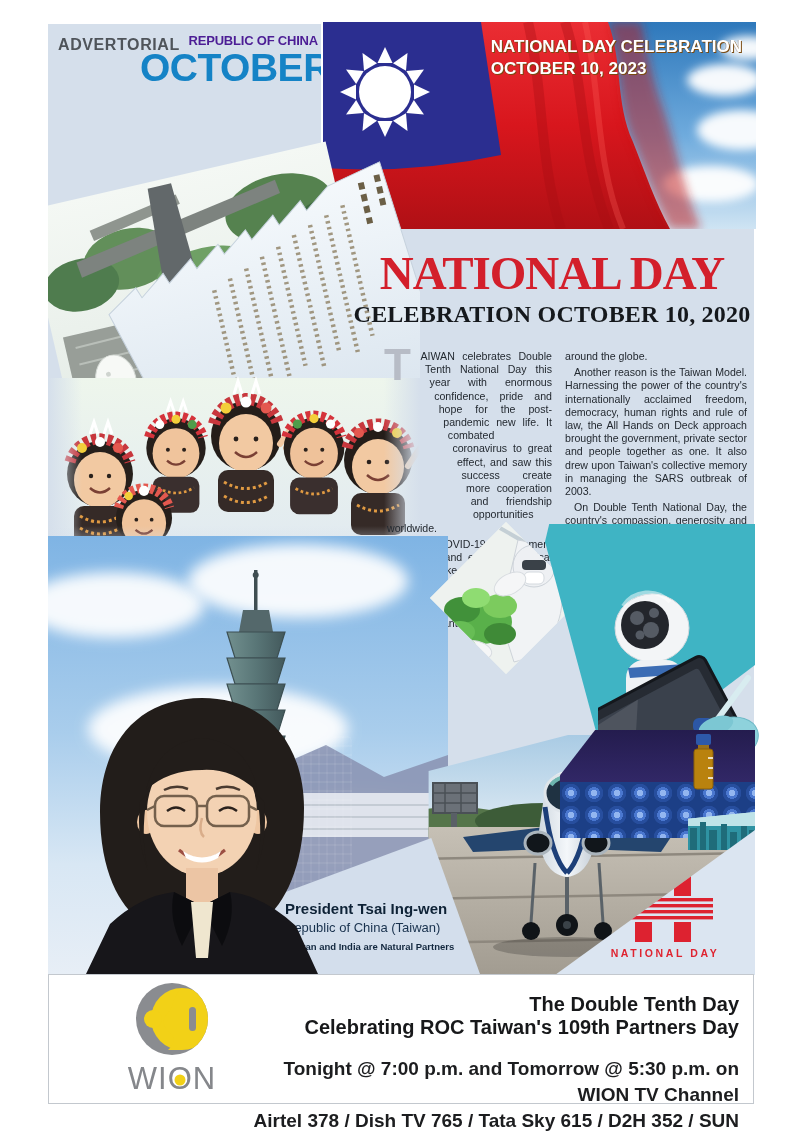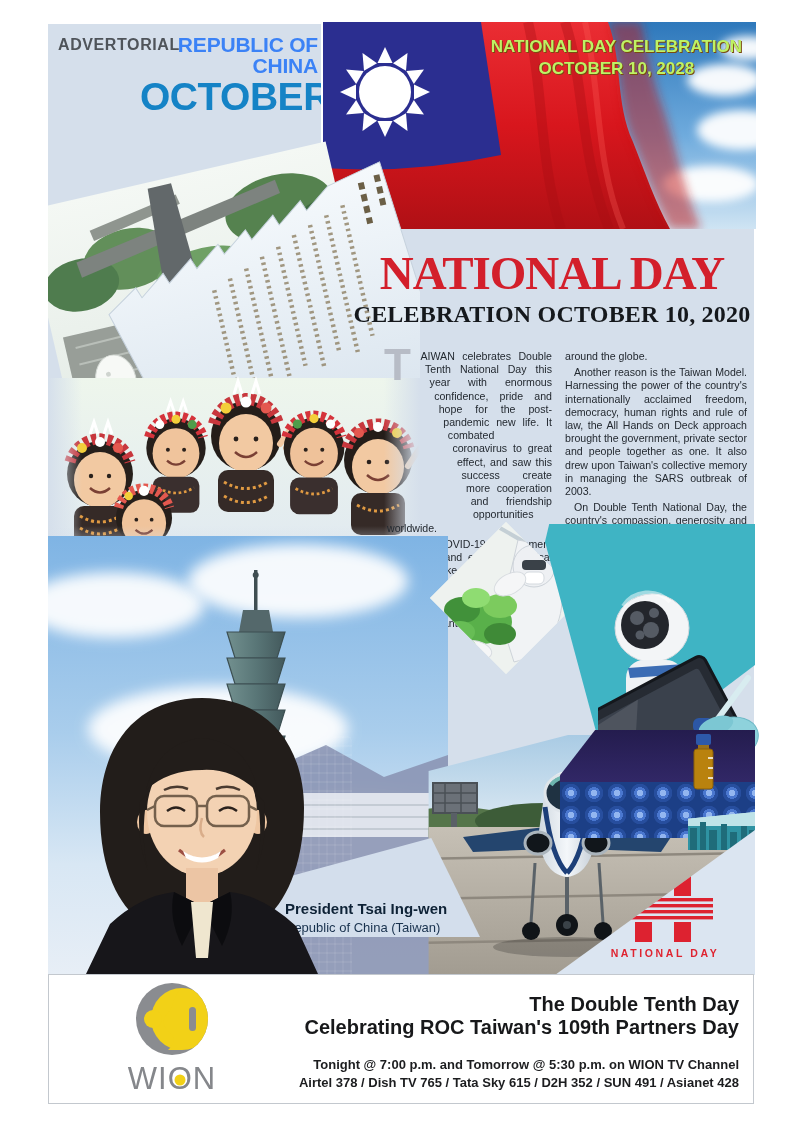--- a/index.html
+++ b/index.html
@@ -2,24 +2,24 @@
 <html><head>
 <meta charset="utf-8">
 <style>
   html,body{margin:0;padding:0;background:#ffffff;}
   .page{position:relative;width:800px;height:1132px;background:#ffffff;overflow:hidden;
         font-family:"Liberation Sans",sans-serif;}
   .abs{position:absolute;}
   .panel{left:48px;top:24px;width:706px;height:950px;background:#d5dfeb;}
   .advertorial{left:58px;top:36px;font-size:16px;color:#4f545a;letter-spacing:.6px;font-weight:700;}
   .masthead{left:140px;top:34px;width:178px;text-align:right;line-height:1;}
-  .masthead .l1{font-size:21px;font-weight:800;color:#3b82f6;letter-spacing:-.2px;}
+  .masthead .l1{font-size:13px;font-weight:800;color:#4c1d95;letter-spacing:-.2px;}
   .masthead .l2{font-size:39px;font-weight:800;color:#1583c6;letter-spacing:-.5px;margin-top:1px;}
   .flag{left:321px;top:22px;width:433px;height:207px;border-left:2px solid #fff;background:#2e78bb;}
-  .flagTxt{right:60px;top:36px;text-align:center;font-size:17px;font-weight:800;color:#bef264;
+  .flagTxt{right:60px;top:36px;text-align:left;font-size:17px;font-weight:800;color:#ffffff;
            line-height:1.32;text-shadow:1px 1px 0 #7a4a10, -1px 0 0 rgba(60,20,0,.25);}
   .headline{left:352px;top:250px;width:400px;text-align:center;font-family:"Liberation Serif",serif;}
   .headline .t{font-size:47px;font-weight:700;color:#d31f2b;line-height:1.0;letter-spacing:-1px;}
   .headline .s{font-size:24px;font-weight:700;color:#15181c;margin-top:4px;letter-spacing:.2px;}
   .col{top:347px;font-size:10.6px;line-height:13.2px;color:#232930;text-align:justify;}
   .col p{margin:3px;}
   .col p + p{text-indent:9px;}
   .col1{left:384px;width:171px;}
   .col2{left:562px;width:188px;}
   .dropcap{float:left;font-size:44px;line-height:34px;font-weight:700;color:#b7bcc6;
@@ -46,36 +46,36 @@
   .caps{left:0;top:52px;width:195px;height:56px;
         background-color:#1c3f86;
         background-image:radial-gradient(circle at 11px 11px,#93b6f0 0 3px,#4a77cf 3px 6px,#274e9e 6px 9px,transparent 9.5px);
         background-size:23px 22px;}
   .citystrip{left:688px;top:812px;width:67px;height:38px;
              clip-path:polygon(0 18%,100% 0,100% 100%,0 100%);overflow:hidden;background:#bfe3e8;}
   .logoPanel{left:555px;top:830px;width:200px;height:145px;background:#dbe5f1;
              clip-path:polygon(100% 0,100% 100%,0 100%);}
   .ndText{left:50px;top:117px;width:120px;text-align:center;font-size:10.5px;font-weight:700;
           color:#df2330;letter-spacing:2.6px;}
-  .captionPanel{left:248px;top:838px;width:232px;height:99px;background:#d3deec;
+  .captionPanel{left:248px;top:838px;width:232px;height:136px;background:#d3deec;
                 clip-path:polygon(0 50%,79% 0,100% 100%,0 100%);}
   .cap-name{left:37px;top:62px;font-size:15px;font-weight:800;color:#0e2236;}
   .cap-title{left:37px;top:82px;font-size:13px;color:#18314d;}
   .cap-tag{left:37px;top:103px;font-size:9.5px;font-weight:800;color:#12273e;}
   
   .footer{left:48px;top:974px;width:706px;height:130px;background:#ffffff;
           border:1.5px solid #c3c8ce;box-sizing:border-box;}
   .wionBlock{left:58px;top:6px;width:130px;text-align:center;}
   .wionWord{font-size:31px;color:#85878b;letter-spacing:1px;line-height:1;margin-top:2px;}
   .o-wrap{position:relative;display:inline-block;}
   .o-dot{position:absolute;left:50%;top:54%;width:11px;height:11px;border-radius:50%;
          background:#f2d117;transform:translate(-50%,-50%);}
   .ftText{left:180px;top:18px;width:510px;text-align:right;color:#17181a;}
   .ftText .h{font-size:20px;font-weight:700;line-height:1.15;}
-  .ftText .sch{font-size:13px;font-weight:700;line-height:1.38;color:#1c1d1f;}
+  .ftText .sch{font-size:19px;font-weight:700;line-height:1.38;color:#1c1d1f;}
   .sched{margin-top:17px;}
 </style>
 </head>
 <body>
 
 <div class="page">
   <div class="abs panel"></div>
 
   <div class="abs advertorial">ADVERTORIAL</div>
   <div class="abs masthead">
@@ -127,21 +127,21 @@
           <use href="#ray" transform="rotate(210)"></use>
           <use href="#ray" transform="rotate(240)"></use>
         <use href="#ray" transform="rotate(270)"></use>
           <use href="#ray" transform="rotate(300)"></use>
           <use href="#ray" transform="rotate(330)"></use>
         <circle r="26" fill="#ffffff"></circle>
       </g>
     </svg>
     <div class="abs flagTxt" style="right:14px;top:14px;">
       <div>NATIONAL DAY CELEBRATION</div>
-      <div>OCTOBER 10, 2028</div>
+      <div>OCTOBER 10, 2023</div>
     </div>
   </div>
 
   <svg class="abs" style="left:48px;top:96px;" width="372" height="470" viewBox="0 0 372 470">
     <defs>
       <linearGradient id="fadeL" x1="0" y1="0" x2="1" y2="0">
         <stop offset="0" stop-color="#d5dfeb"></stop>
           <stop offset="1" stop-color="#d5dfeb" stop-opacity="0"></stop>
       </linearGradient>
       <linearGradient id="fadeR" x1="1" y1="0" x2="0" y2="0">

